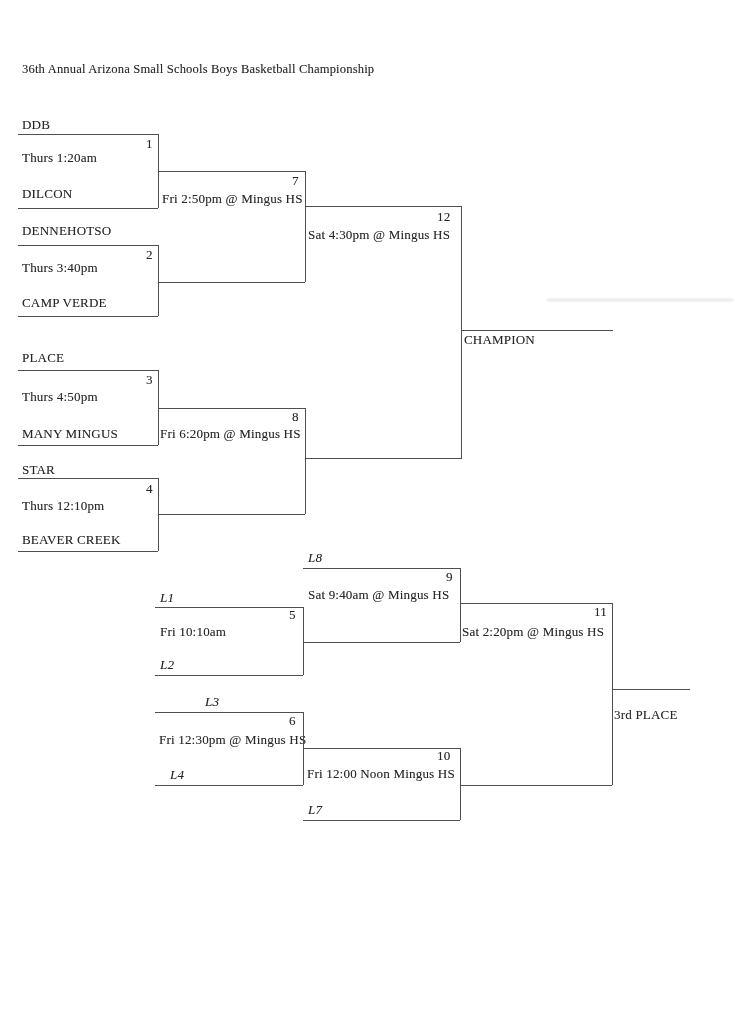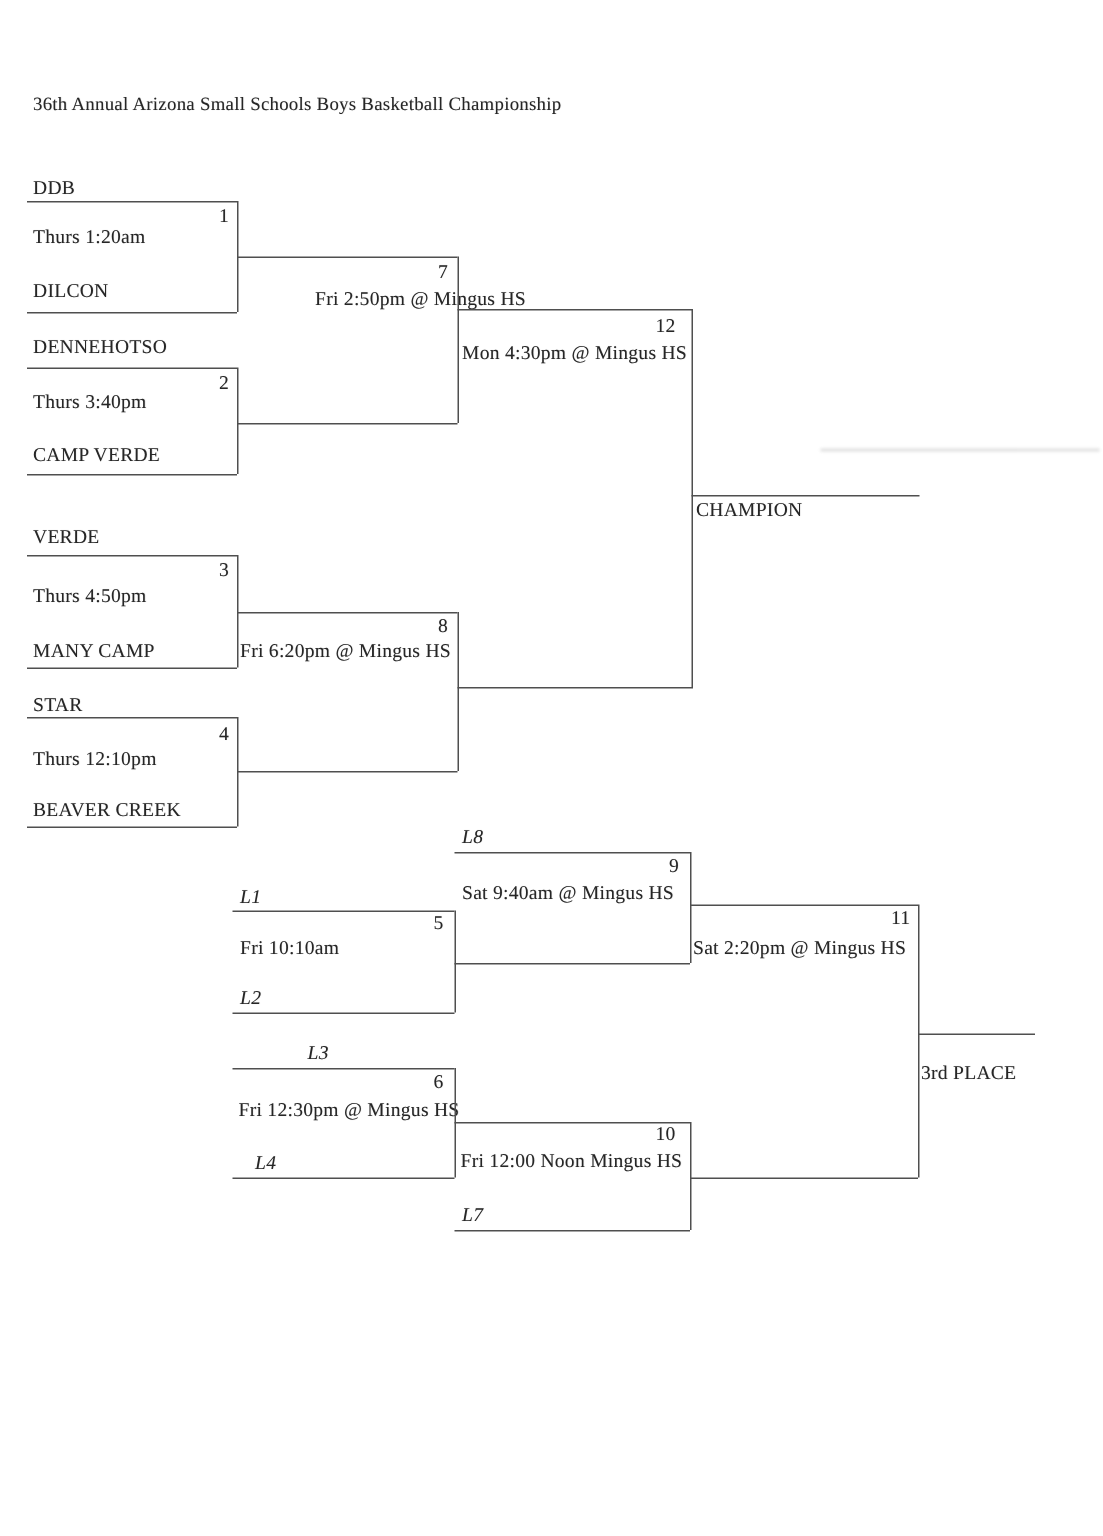--- a/index.html
+++ b/index.html
@@ -59,49 +59,49 @@
 
   <span class="t" style="left:22px; top:224px;">DENNEHOTSO</span>
   <span class="t num" style="left:146px; top:248px;">2</span>
   <span class="t" style="left:22px; top:261px;">Thurs 3:40pm</span>
   <span class="t" style="left:22px; top:296px;">CAMP VERDE</span>
   <div class="hl" style="left:18px; top:245px; width:140px;"></div>
   <div class="hl" style="left:18px; top:316px; width:140px;"></div>
   <div class="vl" style="left:158px; top:245px; height:71px;"></div>
 
   <span class="t num" style="left:292px; top:174px;">7</span>
-  <span class="t" style="left:162px; top:192px;margin-left:48px;">Fri 2:50pm @ Mingus HS</span>
+  <span class="t" style="left:162px; top:192px;">Fri 2:50pm @ Mingus HS</span>
   <div class="hl" style="left:158px; top:171px; width:147px;"></div>
   <div class="hl" style="left:158px; top:282px; width:147px;"></div>
   <div class="vl" style="left:305px; top:171px; height:111px;"></div>
 
-  <span class="t" style="left:22px; top:351px;">VERDE</span>
+  <span class="t" style="left:22px; top:351px;">PLACE</span>
   <span class="t num" style="left:146px; top:373px;">3</span>
   <span class="t" style="left:22px; top:390px;">Thurs 4:50pm</span>
-  <span class="t" style="left:22px; top:427px;">MANY CAMP</span>
+  <span class="t" style="left:22px; top:427px;">MANY MINGUS</span>
   <div class="hl" style="left:18px; top:370px; width:140px;"></div>
   <div class="hl" style="left:18px; top:445px; width:140px;"></div>
   <div class="vl" style="left:158px; top:370px; height:75px;"></div>
 
   <span class="t" style="left:22px; top:463px;">STAR</span>
   <span class="t num" style="left:146px; top:482px;">4</span>
   <span class="t" style="left:22px; top:499px;">Thurs 12:10pm</span>
   <span class="t" style="left:22px; top:533px;">BEAVER CREEK</span>
   <div class="hl" style="left:18px; top:478px; width:140px;"></div>
   <div class="hl" style="left:18px; top:551px; width:140px;"></div>
   <div class="vl" style="left:158px; top:478px; height:73px;"></div>
 
   <span class="t num" style="left:292px; top:410px;">8</span>
   <span class="t" style="left:160px; top:427px;">Fri 6:20pm @ Mingus HS</span>
   <div class="hl" style="left:158px; top:408px; width:147px;"></div>
   <div class="hl" style="left:158px; top:514px; width:147px;"></div>
   <div class="vl" style="left:305px; top:408px; height:106px;"></div>
 
   <span class="t num" style="left:437px; top:210px;">12</span>
-  <span class="t" style="left:308px; top:228px;">Mon 4:30pm @ Mingus HS</span>
+  <span class="t" style="left:308px; top:228px;">Sat 4:30pm @ Mingus HS</span>
   <div class="hl" style="left:305px; top:206px; width:157px;"></div>
   <div class="hl" style="left:305px; top:458px; width:157px;"></div>
   <div class="vl" style="left:461px; top:206px; height:252px;"></div>
 
   <div class="hl" style="left:461px; top:330px; width:152px;"></div>
   <span class="t" style="left:464px; top:333px;">CHAMPION</span>
 
   <div class="artifact" style="left:547px; top:299px; width:186px;"></div>
 
   <span class="t loser" style="left:160px; top:591px;">L1</span>

